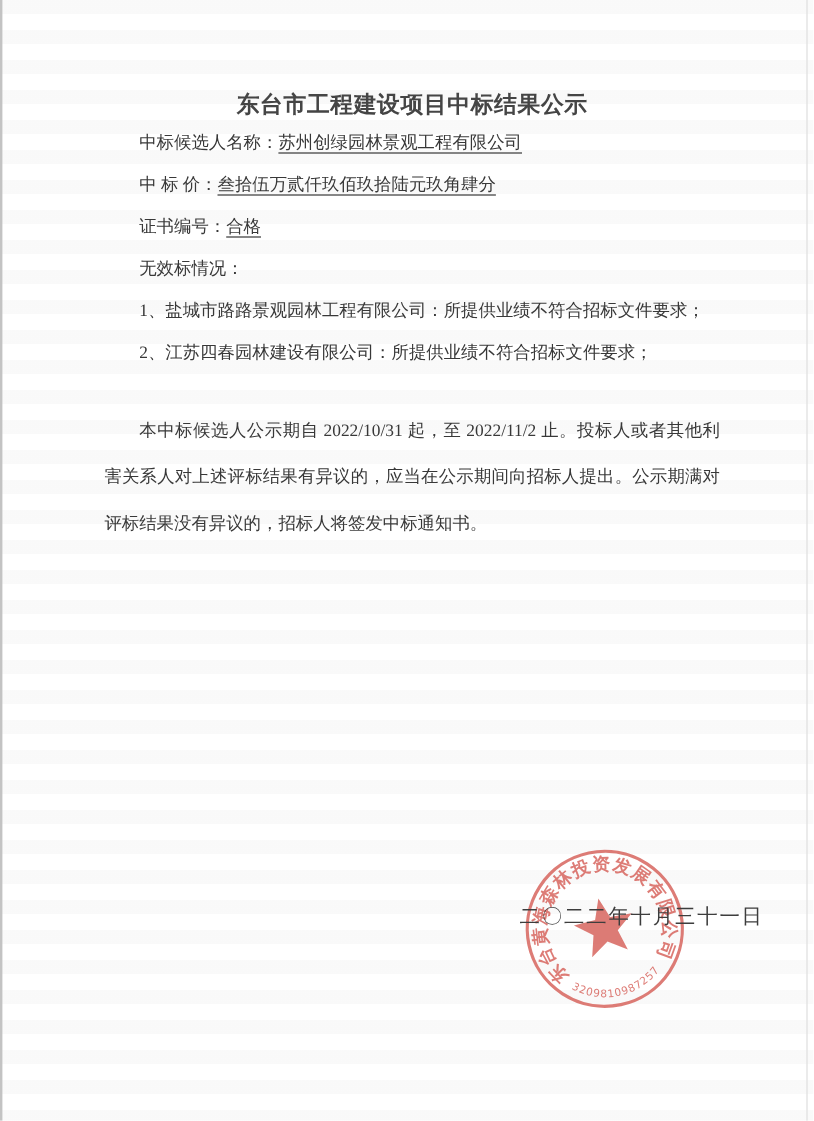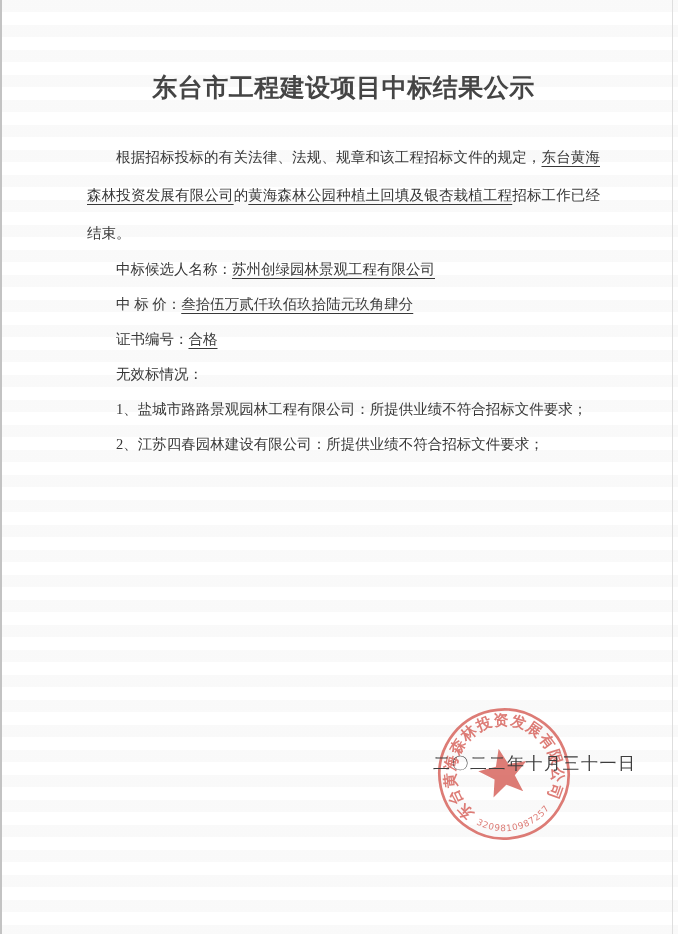--- a/index.html
+++ b/index.html
@@ -29,21 +29,21 @@
   }
   .content {
     position: absolute; top: 0; left: 0; right: 0;
     padding: 0 78px 0 87px;
     font-size: 14.5px;
   }
   .doc-title {
     margin: 74px 0 0 0;
     line-height: 28px;
     text-align: center;
-    font-size: 25px;
+    font-size: 19px;
     font-weight: bold;
     color: #454545;
     letter-spacing: 0.5px;
   }
   .para-open {
     margin: 36px 0 0 0;
     line-height: 38px;
     text-indent: 2em;
     text-align: justify;
   }
@@ -91,31 +91,31 @@
 </head>
 <body>
 
 <div class="page">
   <div class="edge-left"></div>
   <div class="edge-right"></div>
 
   <div class="content">
     <h1 class="doc-title">东台市工程建设项目中标结果公示</h1>
 
-    <p class="para-open"><span>根据招标投标的有关法律、法规、规章和该工程招标文件的规定，</span><span class="u">东台黄海森林投资发展有限公司</span><span>的</span><span class="u">黄海森林公园种植土回填及银杏栽植工程</span><span>招标工作已经结束。</span></p>
 
 
     <p class="field-row"><span>中标候选人名称：</span><span class="u">苏州创绿园林景观工程有限公司</span></p>
     <p class="field-row"><span>中 标 价：</span><span class="u">叁拾伍万贰仟玖佰玖拾陆元玖角肆分</span></p>
     <p class="field-row"><span>证书编号：</span><span class="u">合格</span></p>
 
     <p class="invalid-heading">无效标情况：</p>
     <p class="invalid-item">1、盐城市路路景观园林工程有限公司：所提供业绩不符合招标文件要求；</p>
     <p class="invalid-item">2、江苏四春园林建设有限公司：所提供业绩不符合招标文件要求；</p>
 
+    <p class="para-close">本中标候选人公示期自 2022/10/31 起，至 2022/11/2 止。投标人或者其他利害关系人对上述评标结果有异议的，应当在公示期间向招标人提出。公示期满对评标结果没有异议的，招标人将签发中标通知书。</p>
   </div>
 
   <div class="date-line">二〇二二年十月三十一日</div>
 
   <div class="seal">
     <svg viewBox="0 0 200 200" xmlns="http://www.w3.org/2000/svg">
       <defs>
         <path id="arcTop" d="M 43.26,144.33 A 72,72 0 1,1 156.74,144.33" fill="none"></path>
         <path id="arcBottom" d="M 40.6,159.4 A 84,84 0 0,0 159.4,159.4" fill="none"></path>
       </defs>

